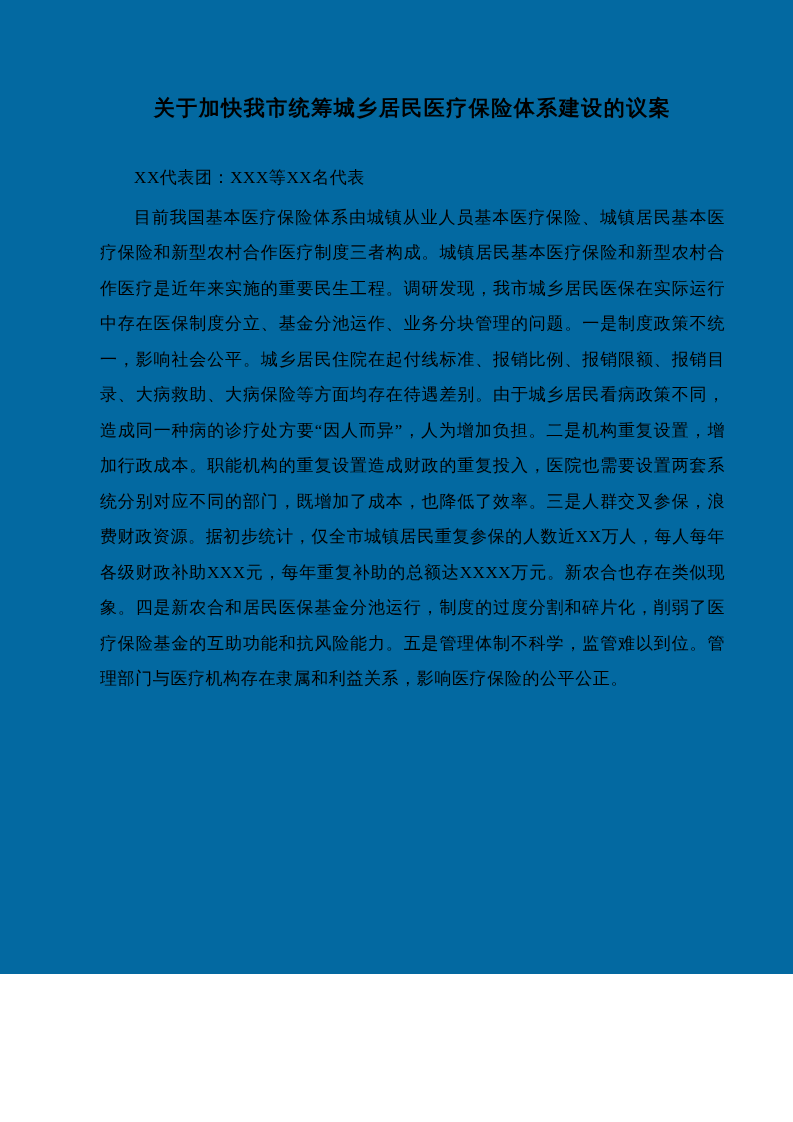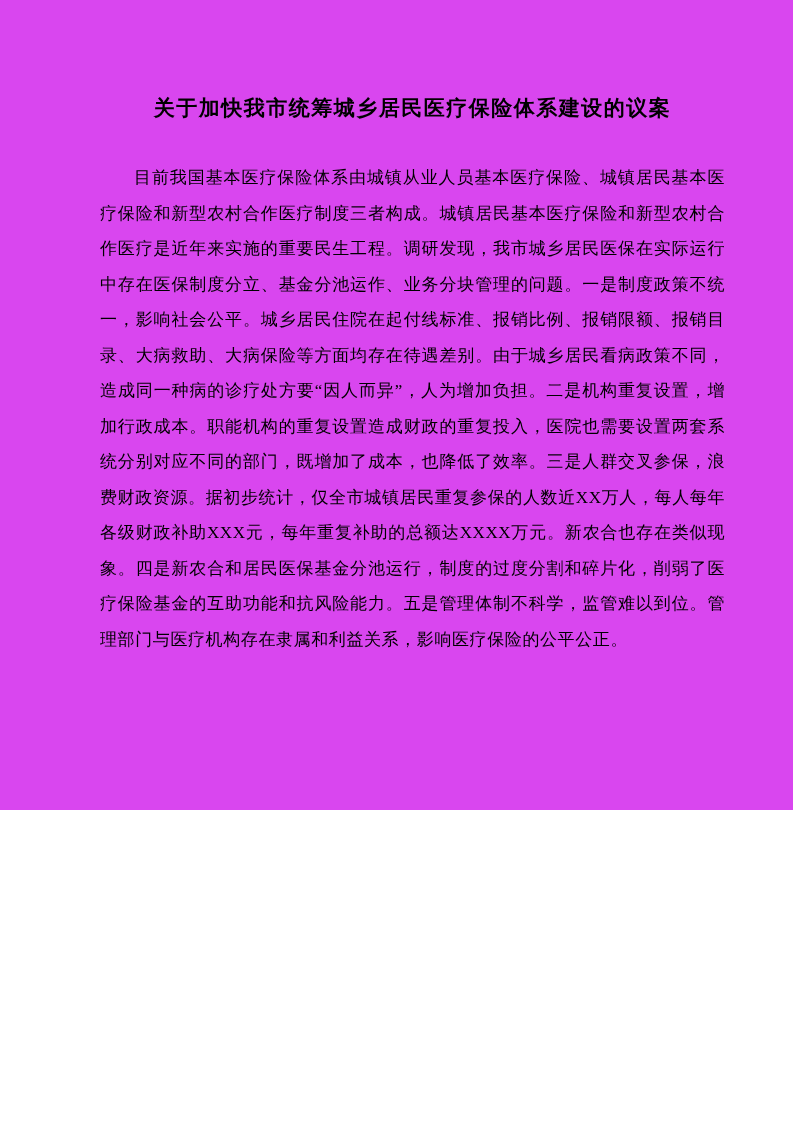--- a/index.html
+++ b/index.html
@@ -10,24 +10,24 @@
   body {
     width: 793px;
     height: 1122px;
     font-family: "Liberation Serif", "DejaVu Serif", serif;
     color: #000000;
     overflow: hidden;
   }
   .page {
     position: relative;
     width: 793px;
-    height: 810px;
+    height: 974px;
     box-sizing: border-box;
     padding: 86px 68px 60px 100px;
-    background: #d946ef;
+    background: #0369a1;
   }
   .doc-title {
     font-family: "Liberation Sans", "DejaVu Sans", sans-serif;
     font-weight: bold;
     font-size: 21px;
     line-height: 44px;
     text-align: center;
     letter-spacing: 1.5px;
     margin: 0 0 30px 0;
     padding: 0 12px;
@@ -44,14 +44,15 @@
   }
   .body-text.salutation {
     margin-bottom: 4px;
   }
 </style>
 </head>
 <body>
 
 <div class="page">
   <h1 class="doc-title">关于加快我市统筹城乡居民医疗保险体系建设的议案</h1>
+  <p class="body-text salutation">XX代表团：XXX等XX名代表</p>
   <p class="body-text">目前我国基本医疗保险体系由城镇从业人员基本医疗保险、城镇居民基本医疗保险和新型农村合作医疗制度三者构成。城镇居民基本医疗保险和新型农村合作医疗是近年来实施的重要民生工程。调研发现，我市城乡居民医保在实际运行中存在医保制度分立、基金分池运作、业务分块管理的问题。一是制度政策不统一，影响社会公平。城乡居民住院在起付线标准、报销比例、报销限额、报销目录、大病救助、大病保险等方面均存在待遇差别。由于城乡居民看病政策不同，造成同一种病的诊疗处方要“因人而异”，人为增加负担。二是机构重复设置，增加行政成本。职能机构的重复设置造成财政的重复投入，医院也需要设置两套系统分别对应不同的部门，既增加了成本，也降低了效率。三是人群交叉参保，浪费财政资源。据初步统计，仅全市城镇居民重复参保的人数近XX万人，每人每年各级财政补助XXX元，每年重复补助的总额达XXXX万元。新农合也存在类似现象。四是新农合和居民医保基金分池运行，制度的过度分割和碎片化，削弱了医疗保险基金的互助功能和抗风险能力。五是管理体制不科学，监管难以到位。管理部门与医疗机构存在隶属和利益关系，影响医疗保险的公平公正。</p>
 </div>
 
 </body></html>

